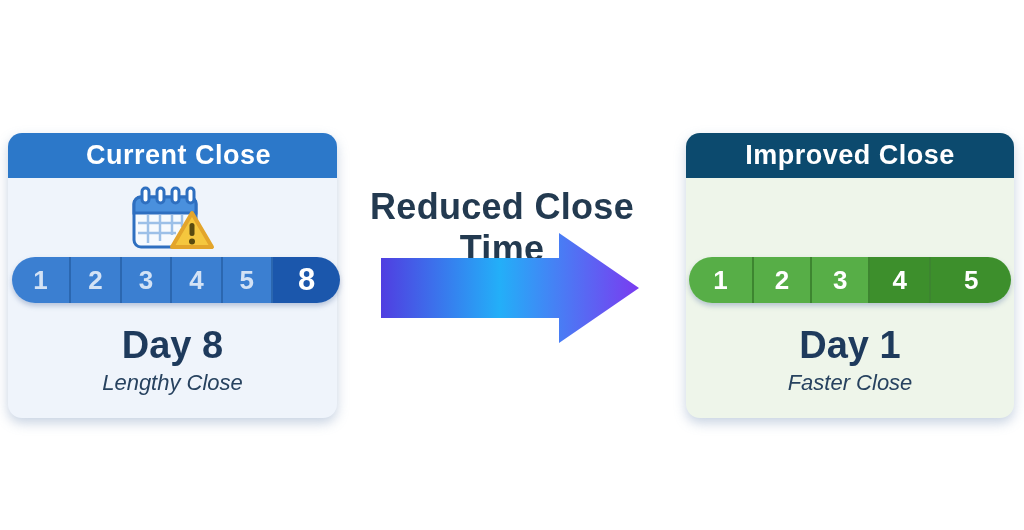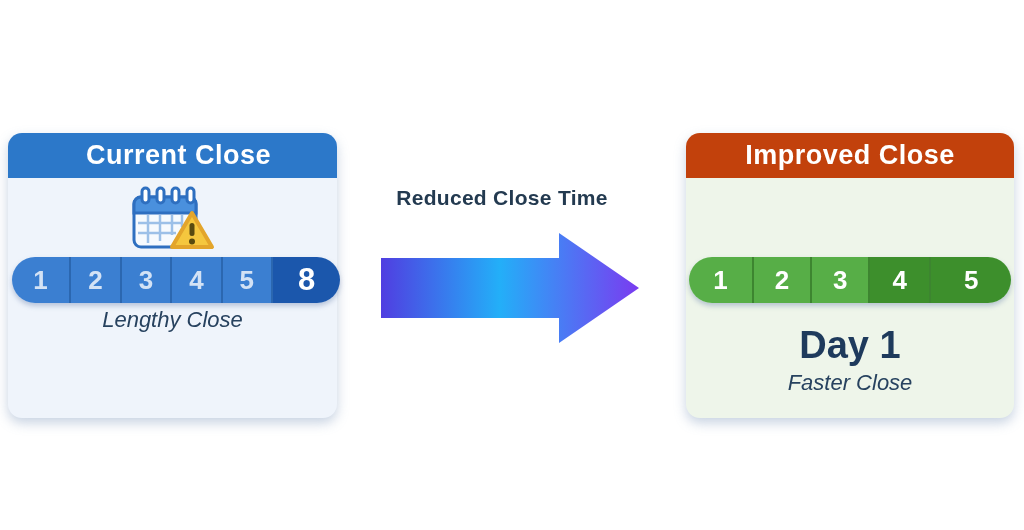--- a/index.html
+++ b/index.html
@@ -90,21 +90,21 @@
     color: #27425F;
   }
 
   
   .arrow-caption {
     position: absolute;
     left: 352px;
     top: 186px;
     width: 300px;
     text-align: center;
-    font-size: 21px;
+    font-size: 36px;
     font-weight: bold;
     color: #233A50;
     letter-spacing: 0.3px;
   }
   .arrow-svg {
     position: absolute;
     left: 381px;
     top: 233px;
   }
 </style>
@@ -142,39 +142,40 @@
       </svg>
     </div>
     <div class="timeline timeline-left" id="timeline-left">
         <div class="segment" style="flex: 1.18 1 0%; background: rgb(59, 127, 209); color: rgb(211, 226, 245);">1</div>
         <div class="segment" style="flex: 1 1 0%; background: rgb(59, 127, 209); color: rgb(211, 226, 245); border-left: 2px solid rgb(43, 103, 176);">2</div>
         <div class="segment" style="flex: 1 1 0%; background: rgb(59, 127, 209); color: rgb(211, 226, 245); border-left: 2px solid rgb(43, 103, 176);">3</div>
         <div class="segment" style="flex: 1 1 0%; background: rgb(59, 127, 209); color: rgb(211, 226, 245); border-left: 2px solid rgb(43, 103, 176);">4</div>
         <div class="segment" style="flex: 1 1 0%; background: rgb(59, 127, 209); color: rgb(211, 226, 245); border-left: 2px solid rgb(43, 103, 176);">5</div>
         <div class="segment emphasis" style="flex: 1.38 1 0%; background: rgb(27, 87, 172); color: rgb(255, 255, 255); border-left: 2px solid rgb(43, 103, 176);">8</div>
       </div>
+    <div class="day-label">Day 8</div>
     <div class="subtitle-label">Lengthy Close</div>
   </div>
 </section>
 
 <div class="arrow-caption">Reduced Close Time</div>
 
 <svg class="arrow-svg" width="259" height="110" viewBox="0 0 259 110" aria-hidden="true">
   <defs>
     <linearGradient id="arrowGrad" x1="0%" y1="0%" x2="100%" y2="0%">
       <stop id="grad-start" offset="0%" stop-color="#503EE1"></stop>
       <stop id="grad-middle" offset="46%" stop-color="#23AFF8"></stop>
       <stop id="grad-end" offset="100%" stop-color="#7A3BF0"></stop>
     </linearGradient>
   </defs>
   <polygon points="0,25 178,25 178,0 258,55 178,110 178,85 0,85" fill="url(#arrowGrad)"></polygon>
 </svg>
 
 <section class="card card-right" id="card-right" style="background: rgb(238, 245, 234);">
-  <header class="card-header" id="header-right" style="background: #c2410c;">Improved Close</header>
+  <header class="card-header" id="header-right" style="background: #0c4a6e;">Improved Close</header>
   <div class="card-body">
     <div class="spacer-area"></div>
     <div class="timeline timeline-right" id="timeline-right">
         <div class="segment" style="flex: 1.12 1 0%; background: rgb(87, 174, 71); color: rgb(255, 255, 255);">1</div>
         <div class="segment" style="flex: 1 1 0%; background: rgb(87, 174, 71); color: rgb(255, 255, 255); border-left: 2px solid rgb(61, 133, 48);">2</div>
         <div class="segment" style="flex: 1 1 0%; background: rgb(87, 174, 71); color: rgb(255, 255, 255); border-left: 2px solid rgb(61, 133, 48);">3</div>
         <div class="segment" style="flex: 1.05 1 0%; background: rgb(61, 143, 44); color: rgb(255, 255, 255); border-left: 2px solid rgb(61, 133, 48);">4</div>
         <div class="segment" style="flex: 1.42 1 0%; background: rgb(61, 143, 44); color: rgb(255, 255, 255); border-left: 2px solid rgb(61, 133, 48);">5</div>
       </div>
     <div class="day-label">Day 1</div>

